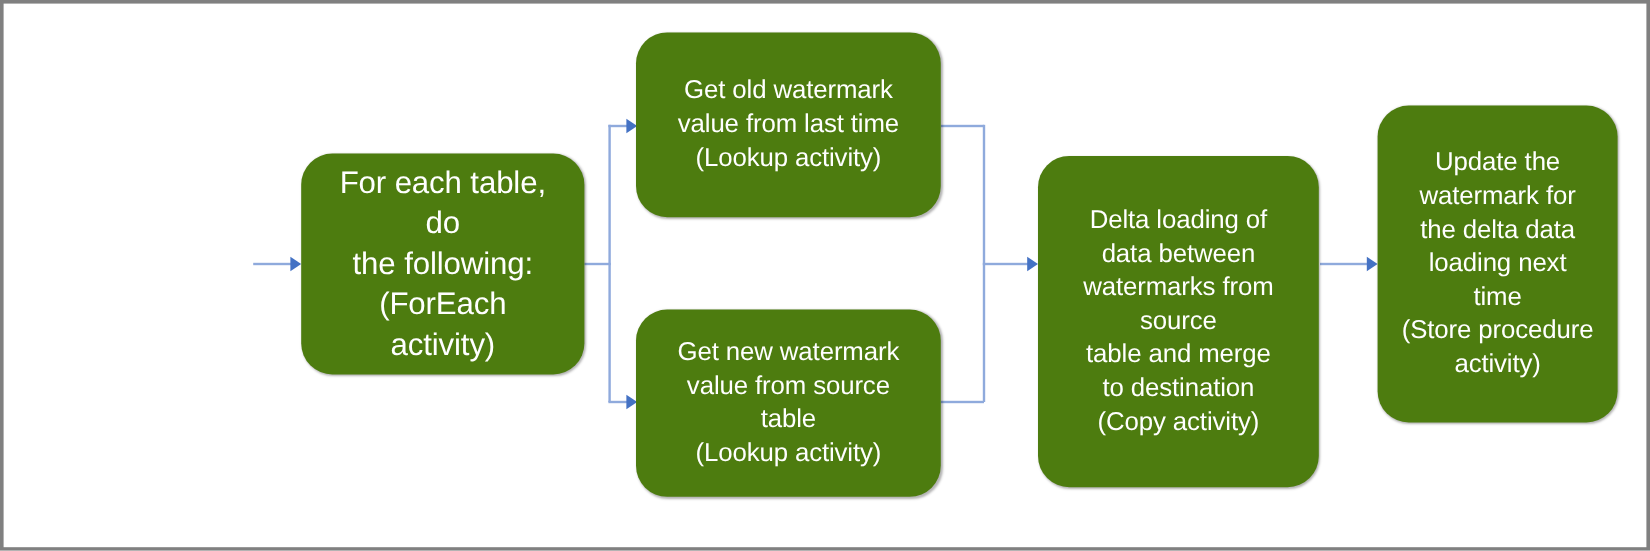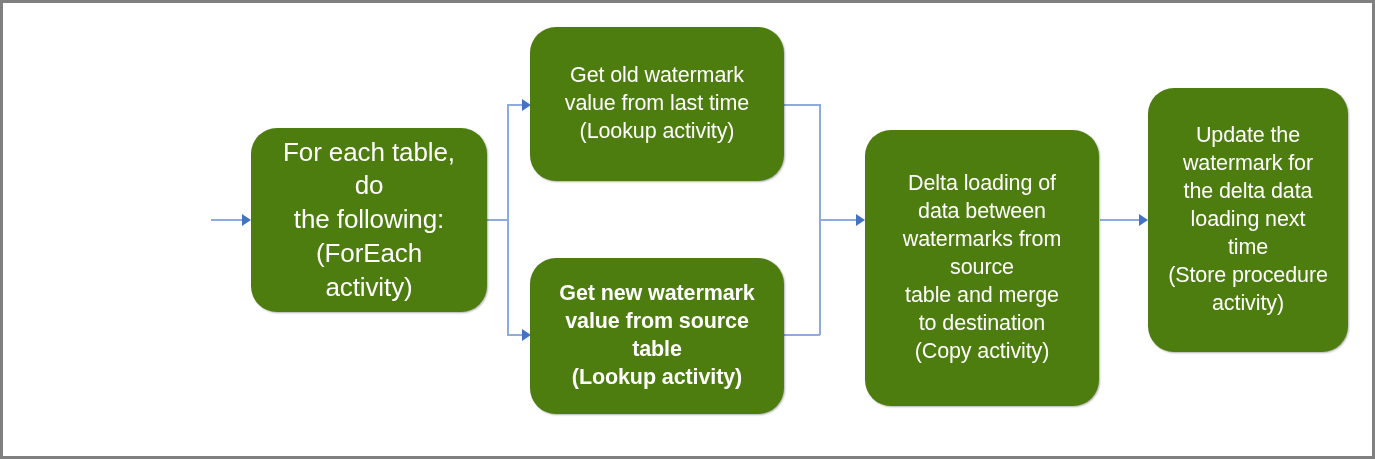--- a/index.html
+++ b/index.html
@@ -40,21 +40,21 @@
   #node-pass-list   { left: 23px;   top: 128px; width: 185px; height: 178px; }
   #node-pass-list   .label { font-size: 21px; }
 
   #node-foreach     { left: 248px;  top: 125px; width: 236px; height: 184px; }
   #node-foreach     .label { font-size: 26px; }
 
   #node-old-wm      { left: 527px;  top: 24px;  width: 254px; height: 154px; }
   #node-old-wm      .label { font-size: 21.5px; }
 
   #node-new-wm      { left: 527px;  top: 255px; width: 254px; height: 156px; }
-  #node-new-wm      .label { font-size: 21.5px; font-weight: bold; }
+  #node-new-wm      .label { font-size: 21.5px; }
 
   #node-delta       { left: 862px;  top: 85px;  width: 234px; height: 276px; margin-top: 42px; }
   #node-delta       .label { font-size: 21.5px; }
 
   #node-update      { left: 1145px; top: 85px;  width: 200px; height: 264px; }
   #node-update      .label { font-size: 21.5px; }
 
   
   .conn {
     position: absolute;

